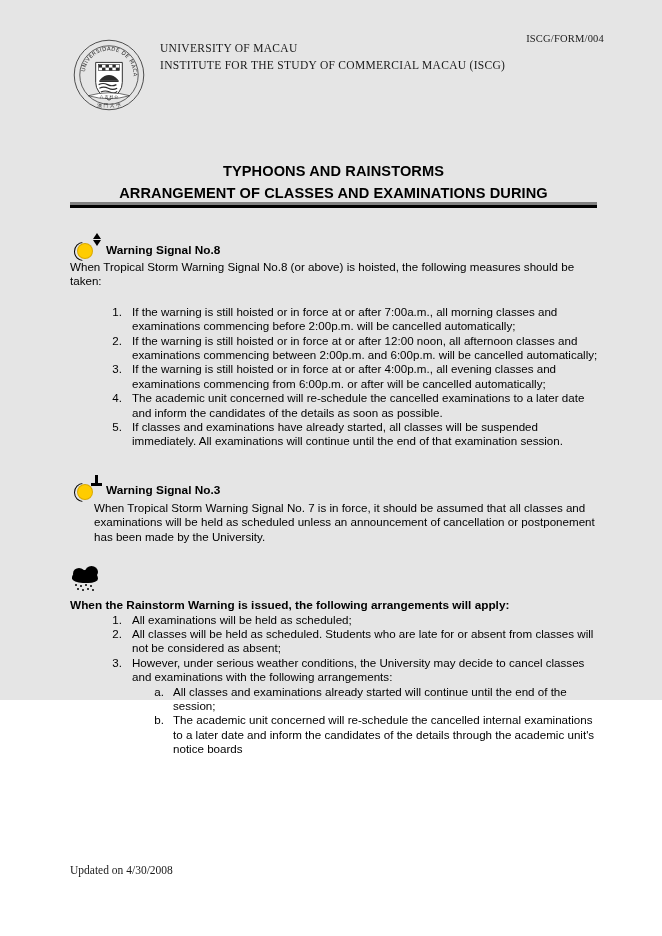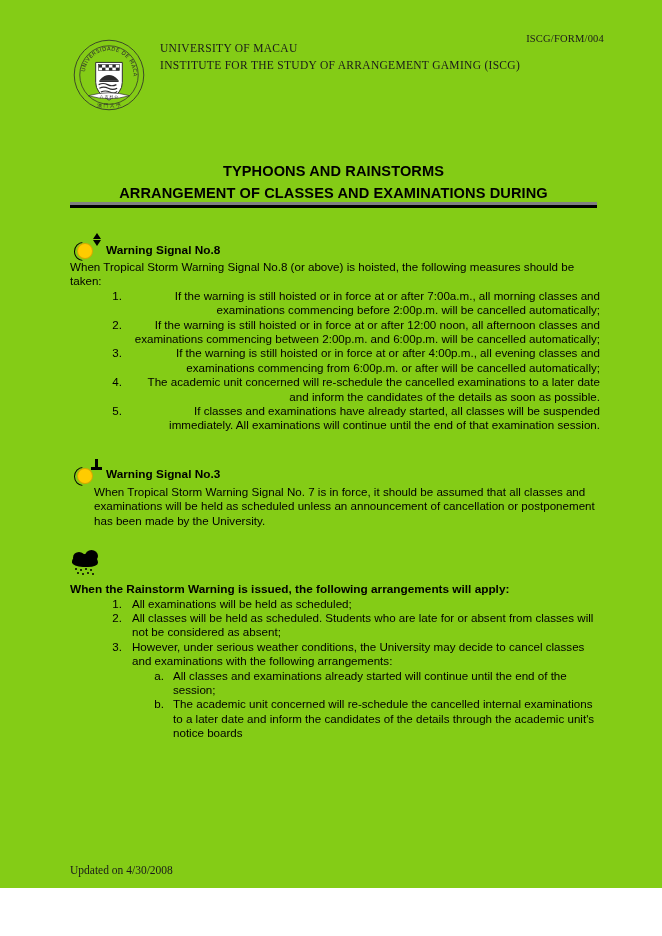--- a/index.html
+++ b/index.html
@@ -12,22 +12,22 @@
     height: 936px;
     position: relative;
     font-family: "Liberation Sans", sans-serif;
     color: #000000;
     overflow: hidden;
   }
 
   .page {
     position: relative;
     width: 662px;
-    height: 888px;
-    background: #84cc16;
+    height: 700px;
+    background: #e5e5e5;
   }
 
   
   .form-code {
     position: absolute;
     top: 33px;
     right: 58px;
     font-family: "Liberation Serif", serif;
     font-size: 10.5px;
     letter-spacing: .2px;
@@ -281,21 +281,21 @@
   ol.alpha-list > li::before {
     content: counter(alpha, lower-alpha) ".";
     position: absolute;
     left: 76px;
     width: 18px;
     text-align: right;
   }
 
   .sec-8 { margin-top: 0; }
   .sec-8 .intro { }
-  .sec-8 ol { margin-top: 0; text-align: right; }
+  .sec-8 ol { margin-top: 16px; }
 
   .sec-3 { margin-top: 24px; }
   .sec-3 .para {
     margin-left: 24px;
     margin-top: 1px;
   }
 
   .sec-rain { margin-top: 26px; }
   .sec-rain .rain-head {
     font-weight: bold;
@@ -350,21 +350,21 @@
         <path d="M37 68 Q43 65 49 68 T61 68" fill="none" stroke="#2b2b2b" stroke-width="1.6"></path>
         <path d="M39 73 Q45 70 51 73 T61 72" fill="none" stroke="#2b2b2b" stroke-width="1.4"></path>
 
         <path d="M22 78 Q50 70 78 78 Q50 86 22 78 Z" fill="#ffffff" stroke="#2b2b2b" stroke-width="0.9"></path>
         <text x="50" y="80.5" text-anchor="middle" font-family="DejaVu Sans, sans-serif" font-size="5" fill="#2b2b2b">八 吉 利 亞</text>
         <text x="50" y="93" text-anchor="middle" font-family="DejaVu Sans, sans-serif" font-size="6.4" fill="#2b2b2b">澳 門 大 學</text>
       </svg>
     </div>
     <div class="letter-text">
       <div class="en-line">UNIVERSITY OF MACAU</div>
-      <div class="en-line">INSTITUTE FOR THE STUDY OF ARRANGEMENT GAMING (ISCG)</div>
+      <div class="en-line">INSTITUTE FOR THE STUDY OF COMMERCIAL MACAU (ISCG)</div>
     </div>
   </div>
 
   <div class="doc-title">
     <div>TYPHOONS AND RAINSTORMS</div>
     <div>ARRANGEMENT OF CLASSES AND EXAMINATIONS DURING</div>
   </div>
 
   <div class="rule-3d">
     <div class="top"></div>

